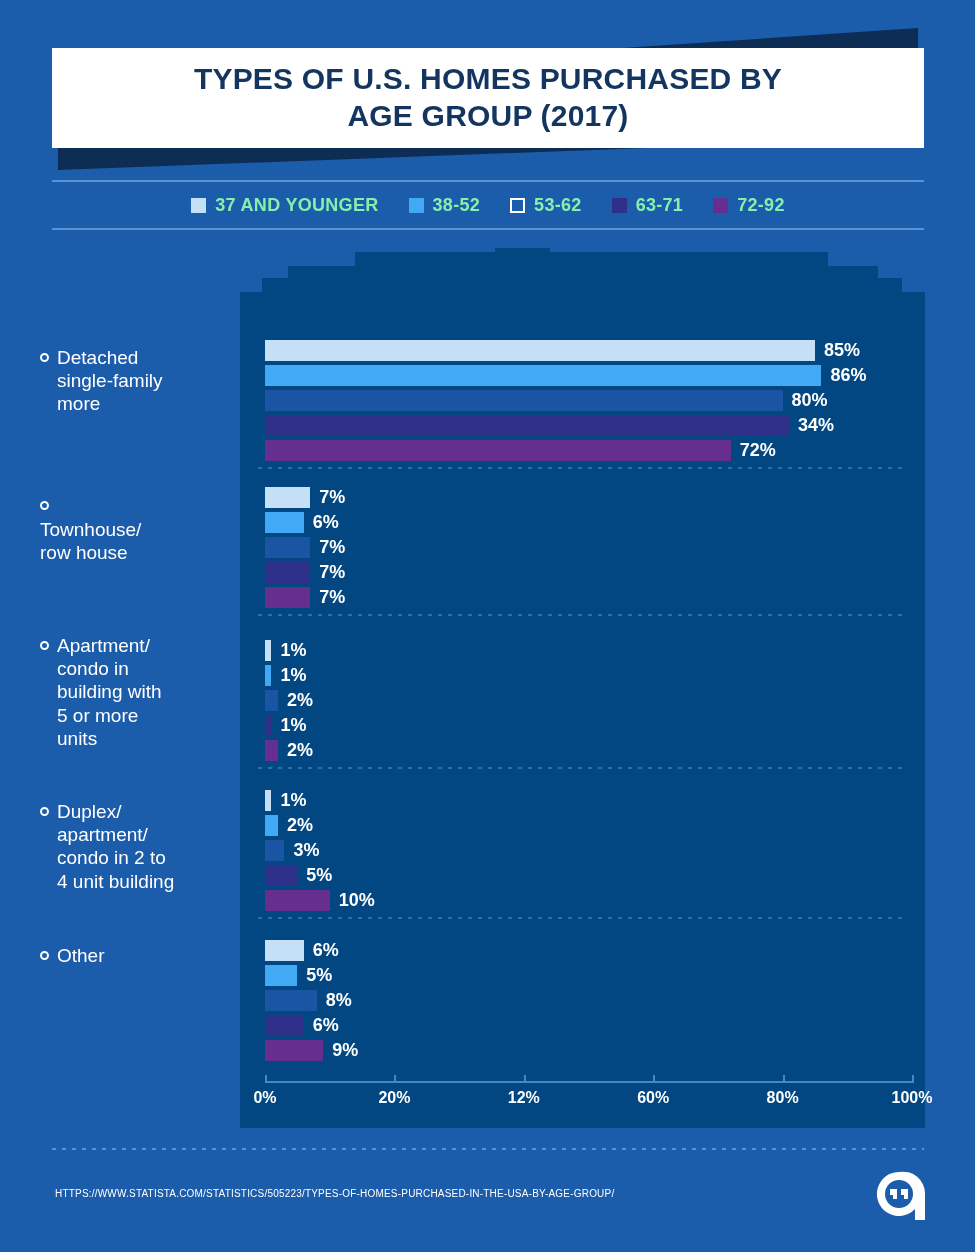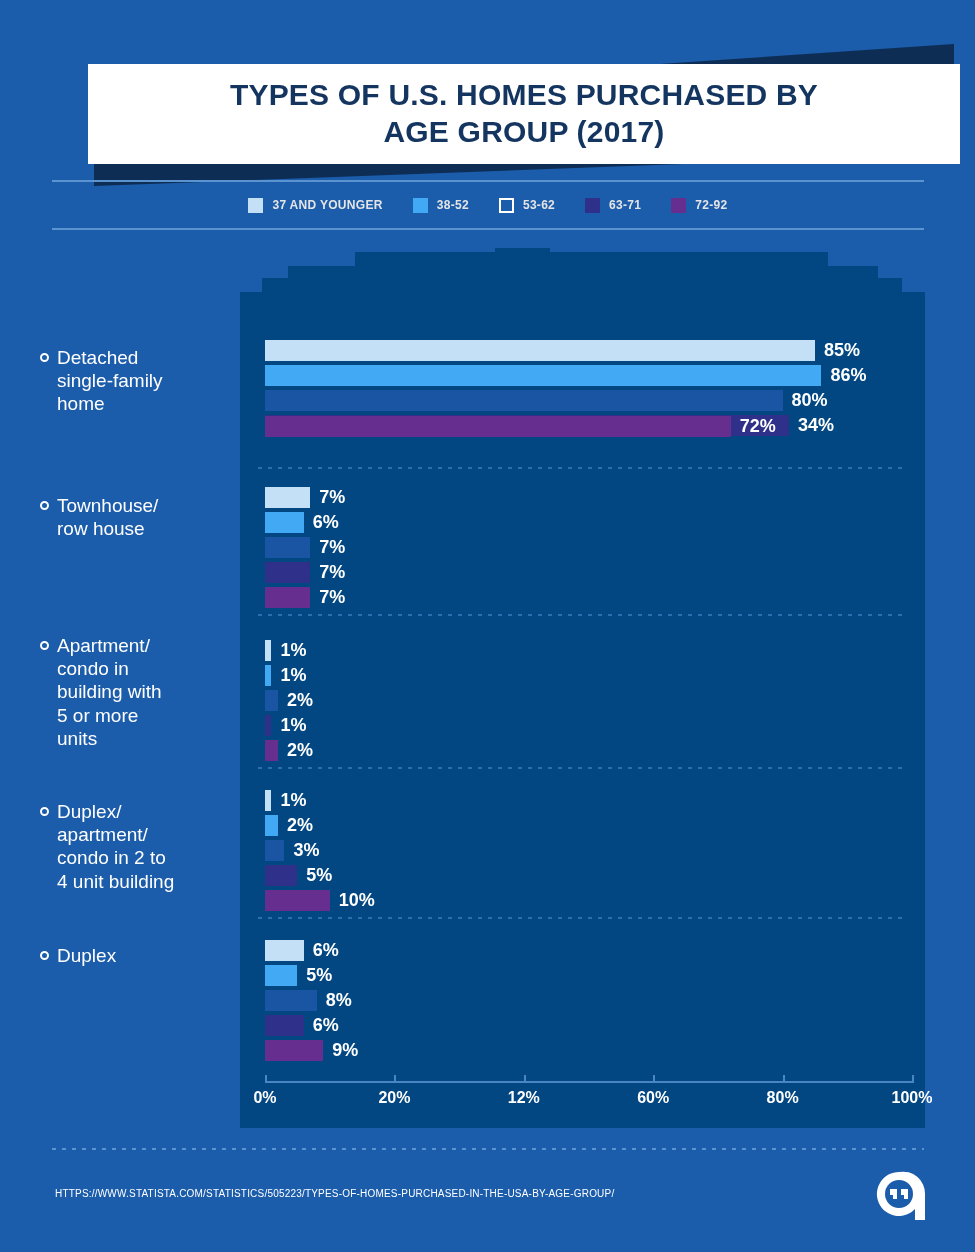--- a/index.html
+++ b/index.html
@@ -14,24 +14,23 @@
     position: relative;
     width: 975px;
     height: 1252px;
     background: #1b5cab;
     overflow: hidden;
   }
 
   
   .title-zone {
     position: absolute;
-    left: 0; top: 16px;
+    left: 0; top: 0;
     width: 916px;
     height: 185px;
-    margin-left: 36px;
   }
   .accent-top {
     position: absolute;
     left: 300px;
     top: 28px;
     width: 618px;
     height: 42px;
     background: #0d2d54;
     clip-path: polygon(0% 100%, 100% 0%, 100% 100%, 0% 100%);
   }
@@ -93,22 +92,22 @@
     display: flex;
     align-items: center;
     gap: 9px;
   }
   .legend-swatch {
     width: 15px;
     height: 15px;
     flex: 0 0 auto;
   }
   .legend-label {
-    color: #e5e5e5;
-    font-size: 12px;
+    color: #86efac;
+    font-size: 18px;
     font-weight: bold;
     letter-spacing: 0.3px;
     text-transform: uppercase;
     white-space: nowrap;
   }
 
   
   .panel {
     position: absolute;
     left: 240px;
@@ -305,44 +304,44 @@
       <div class="sky-block" style="left: 318px; width: 270px; height: 70px;"></div>
     </div>
 
   <div class="panel"></div>
 
   <div id="chart-body">
       <div class="cat-label" style="top: 346px;">
         <span class="bullet"></span>
         <span class="cat-label-text">Detached
 single-family
-home</span>
+more</span>
       </div>
       <div class="bar-row" style="top: 340px;">
         <div class="bar" style="width: 549.95px; background: rgb(195, 224, 247);"></div>
         <span class="bar-value">85%</span>
       </div>
       <div class="bar-row" style="top: 365px;">
         <div class="bar" style="width: 556.42px; background: rgb(66, 170, 245);"></div>
         <span class="bar-value">86%</span>
       </div>
       <div class="bar-row" style="top: 390px;">
         <div class="bar" style="width: 517.6px; background: rgb(26, 85, 163);"></div>
         <span class="bar-value">80%</span>
       </div>
       <div class="bar-row" style="top: 415px;">
         <div class="bar" style="width: 524.07px; background: rgb(46, 48, 137);"></div>
         <span class="bar-value">34%</span>
       </div>
-      <div class="bar-row" style="top: 416px;">
+      <div class="bar-row" style="top: 440px;">
         <div class="bar" style="width: 465.84px; background: rgb(102, 46, 143);"></div>
         <span class="bar-value">72%</span>
       </div>
       <div class="dotted-sep" style="top: 467px;"></div>
-      <div class="cat-label" style="top: 494px;">
+      <div class="cat-label" style="top: 494px; flex-direction: column;">
         <span class="bullet"></span>
         <span class="cat-label-text">Townhouse/
 row house</span>
       </div>
       <div class="bar-row" style="top: 487px;">
         <div class="bar" style="width: 45.29px; background: rgb(195, 224, 247);"></div>
         <span class="bar-value">7%</span>
       </div>
       <div class="bar-row" style="top: 512px;">
         <div class="bar" style="width: 38.82px; background: rgb(66, 170, 245);"></div>
@@ -413,21 +412,21 @@
         <div class="bar" style="width: 32.35px; background: rgb(46, 48, 137);"></div>
         <span class="bar-value">5%</span>
       </div>
       <div class="bar-row" style="top: 890px;">
         <div class="bar" style="width: 64.7px; background: rgb(102, 46, 143);"></div>
         <span class="bar-value">10%</span>
       </div>
       <div class="dotted-sep" style="top: 917px;"></div>
       <div class="cat-label" style="top: 944px;">
         <span class="bullet"></span>
-        <span class="cat-label-text">Duplex</span>
+        <span class="cat-label-text">Other</span>
       </div>
       <div class="bar-row" style="top: 940px;">
         <div class="bar" style="width: 38.82px; background: rgb(195, 224, 247);"></div>
         <span class="bar-value">6%</span>
       </div>
       <div class="bar-row" style="top: 965px;">
         <div class="bar" style="width: 32.35px; background: rgb(66, 170, 245);"></div>
         <span class="bar-value">5%</span>
       </div>
       <div class="bar-row" style="top: 990px;">

